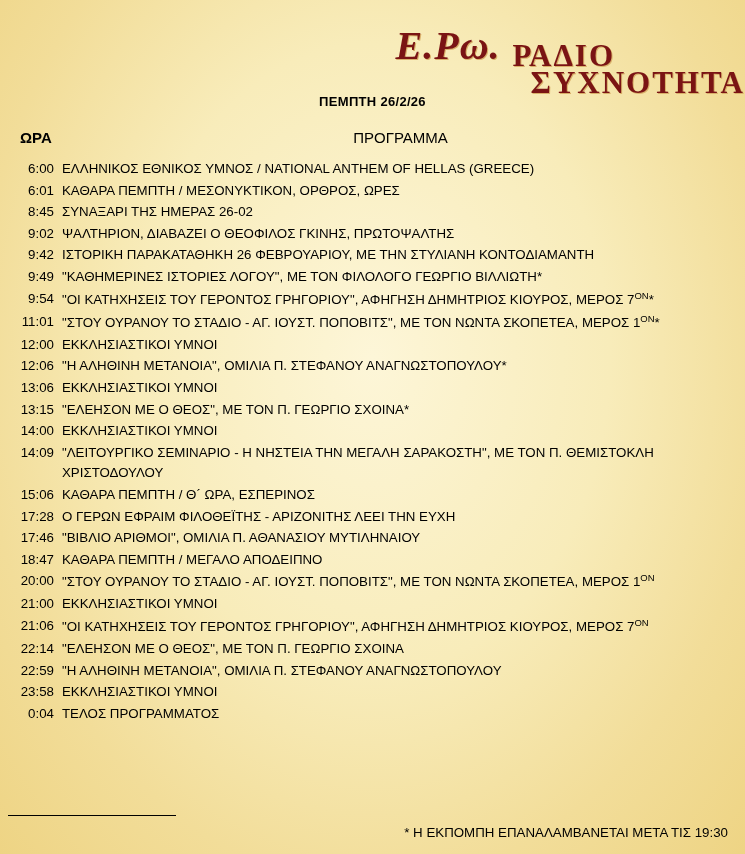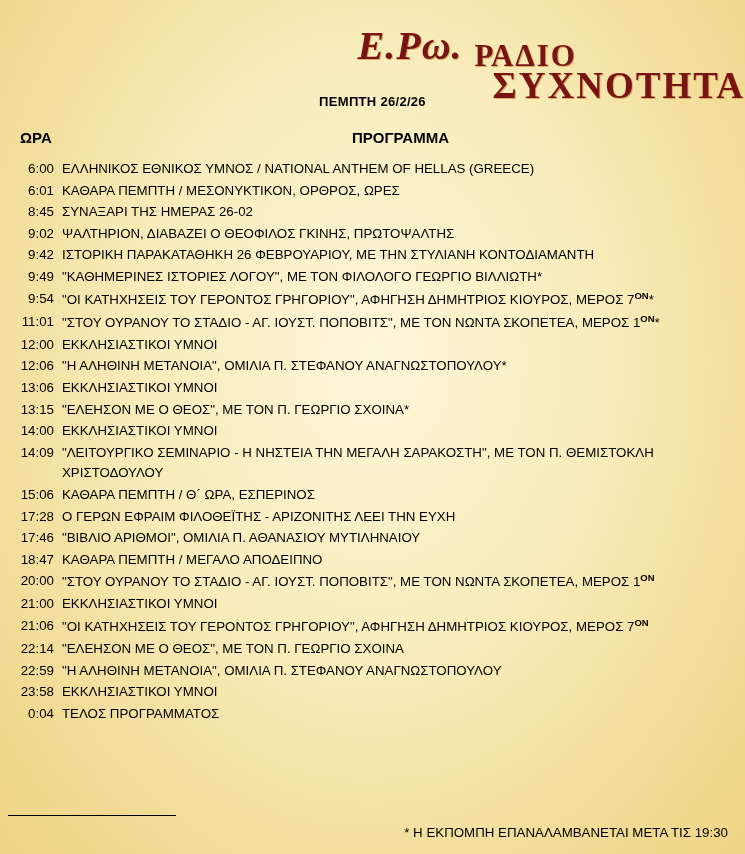--- a/index.html
+++ b/index.html
@@ -54,21 +54,21 @@
     color: #7a1414;
     text-shadow: 1px 1px 0 #d9b06a;
     display: block;
     margin-top: 24px;
   }
   .logo-right .l1 {
     font-size: 31px;
     letter-spacing: 2px;
   }
   .logo-right .l2 {
-    font-size: 37px;
+    font-size: 31px;
     letter-spacing: 2px;
     margin-top: -4px;
     margin-left: 18px;
   }
 
   .date-line {
     text-align: center;
     font-size: 13px;
     font-weight: bold;
     margin-top: 6px;
@@ -88,21 +88,21 @@
     font-weight: bold;
   }
   .col-heads .h-prog {
     position: absolute;
     left: 8px;
     right: 0;
     top: 0;
     text-align: center;
     padding-left: 48px;
     font-size: 15px;
-    font-weight: bold;
+    font-weight: normal;
   }
 
   
   .schedule {
     margin-top: 8px;
     padding: 0 4px 0 0;
   }
   .row {
     display: flex;
     align-items: flex-start;
@@ -118,21 +118,20 @@
     box-sizing: border-box;
     white-space: nowrap;
   }
   .title {
     flex: 1;
     padding-right: 20px;
   }
   .title sup {
     font-size: 9.5px;
     vertical-align: super;
-    font-weight: bold;
   }
 
   
   .footnote-wrap {
     position: absolute;
     left: 8px;
     bottom: 14px;
     width: 720px;
   }
   .footnote-rule {

